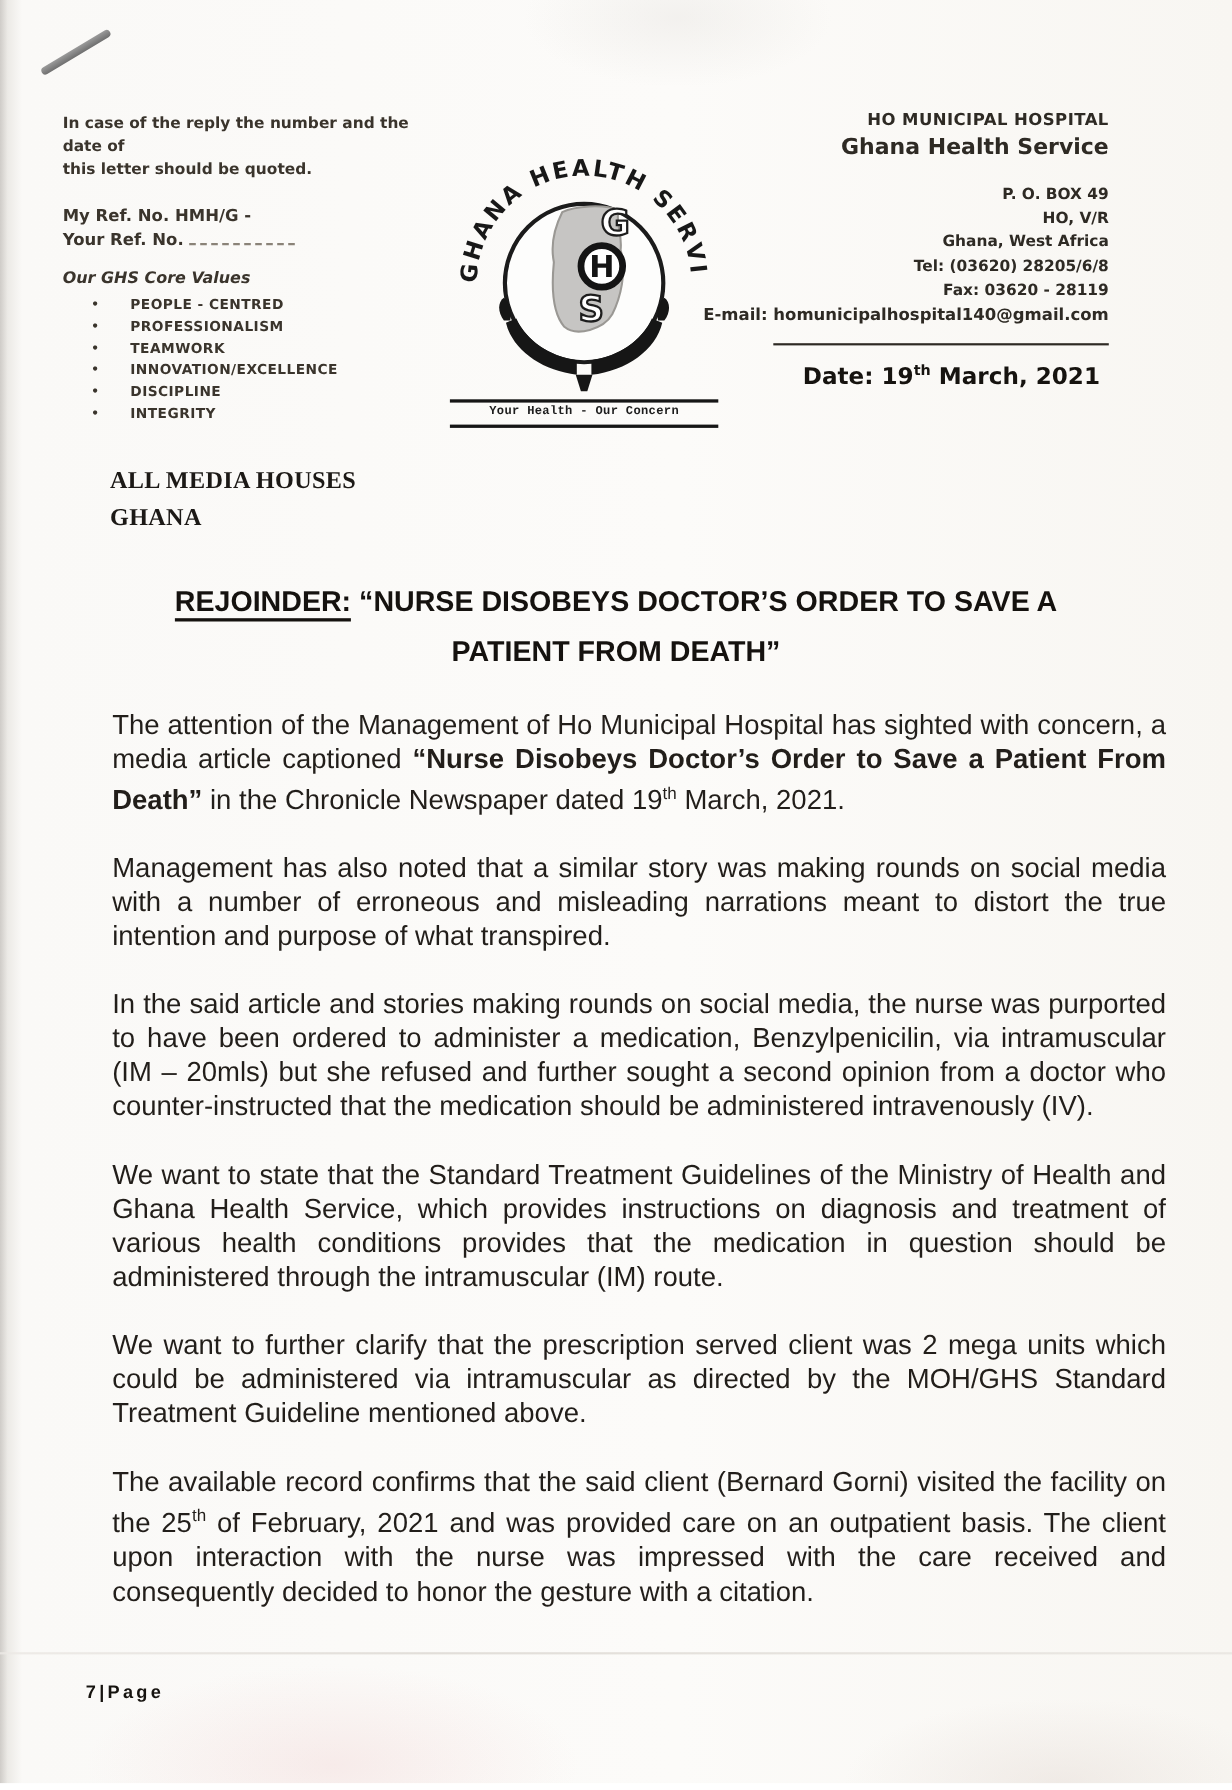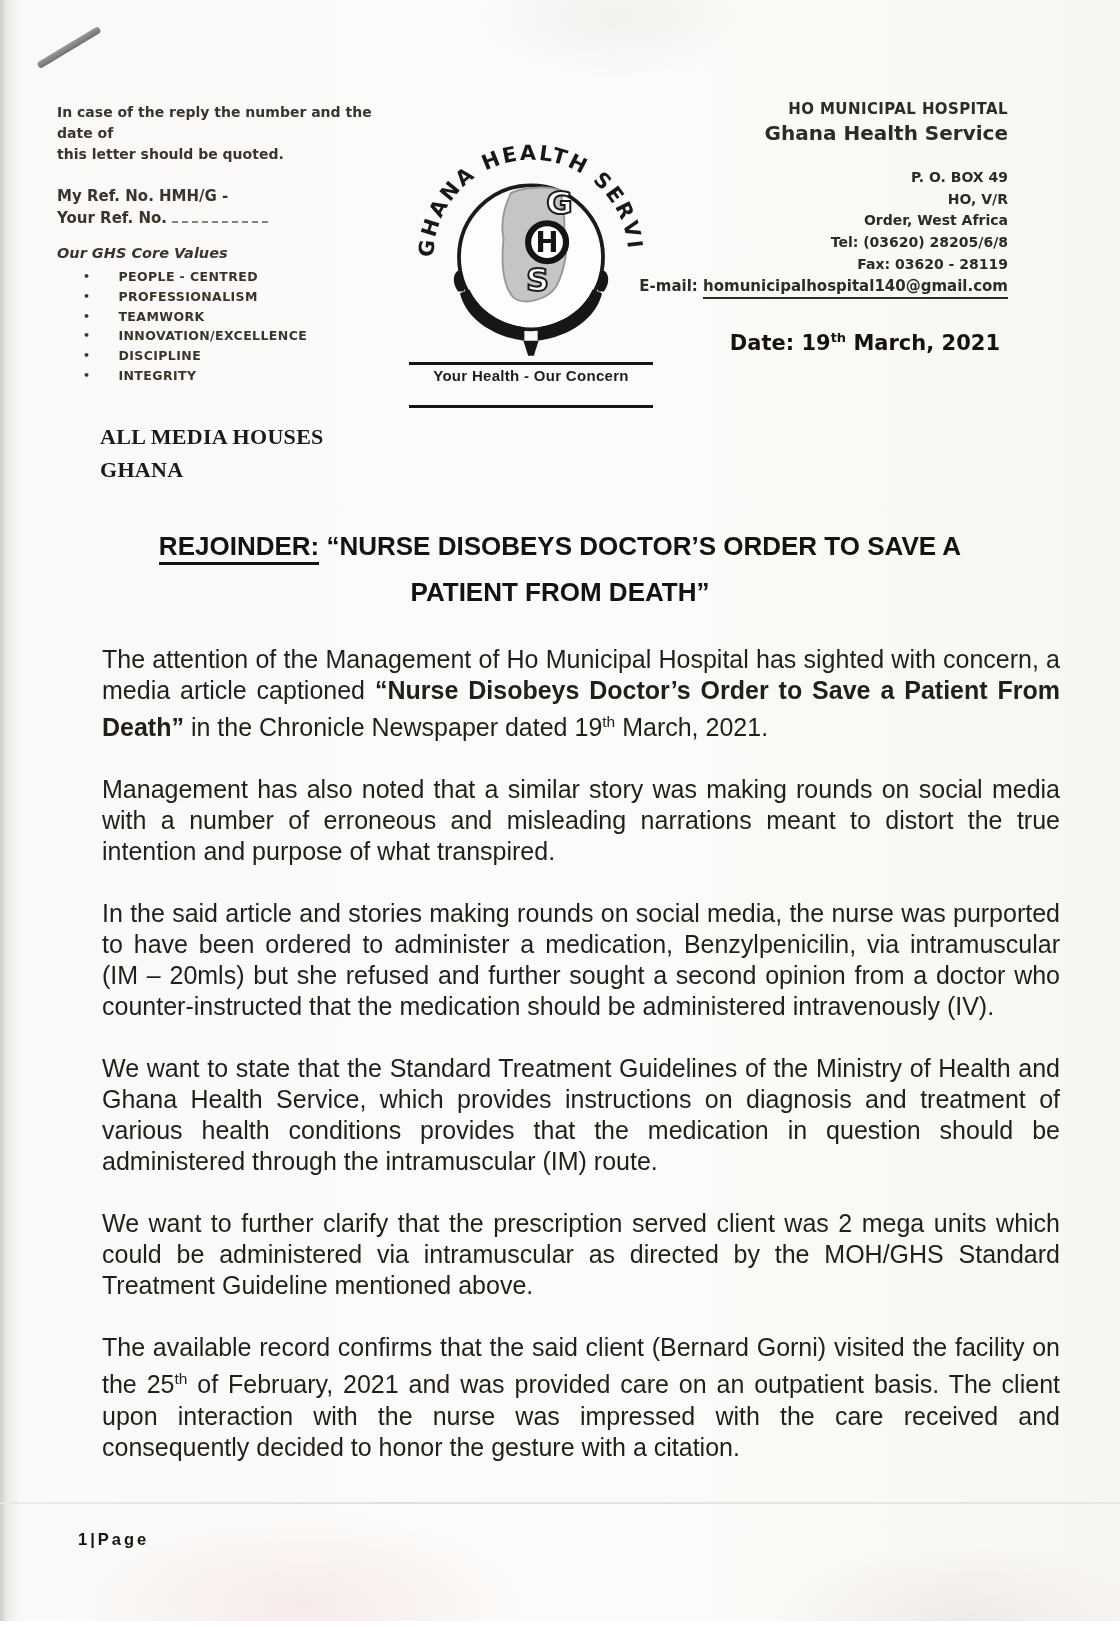--- a/index.html
+++ b/index.html
@@ -36,32 +36,32 @@
   
   .logo-block { position:absolute; left:398px; top:98px; width:266px; text-align:center; }
   .logo-arc-text { font-family:"DejaVu Sans", sans-serif; font-weight:bold;
     font-size:22px; letter-spacing:2.5px; fill:#181818; }
   .logo-letter-outline { font-family:"DejaVu Sans", sans-serif; font-weight:bold;
     font-size:34px; fill:#ffffff; stroke:#1d1d1d; stroke-width:2.2px; }
   .logo-letter-solid { font-family:"DejaVu Sans", sans-serif; font-weight:bold;
     font-size:29px; fill:#141414; }
   .tagline { display:inline-block; margin-top:2px; min-width:228px;
     border-top:3px solid #161616; border-bottom:3px solid #161616;
-    padding:2px 8px 21px; font-family:Liberation Sans, sans-serif; font-weight:bold;
-    font-size:15px; color:#1d1d1d; letter-spacing:0.3px; }
+    padding:2px 8px 6px; font-family:Liberation Mono, monospace; font-weight:bold;
+    font-size:11px; color:#1d1d1d; letter-spacing:0.3px; }
 
   
   .addr-block { position:absolute; right:112px; top:100px; width:440px; text-align:right;
     font-family:"DejaVu Sans", sans-serif; font-weight:bold; color:#2e2a24; }
   .addr-hospital { font-size:15px; letter-spacing:0.4px; }
   .addr-service  { font-size:20px; margin-top:3px; }
   .addr-lines { margin-top:22px; }
   .addr-line { font-size:14px; line-height:1.55; }
   .addr-email { font-size:15px; margin-top:2px; }
-  .addr-email .email { border-bottom:2px solid #2e2a24; padding-bottom:2px; }
+  .addr-email .email { border-bottom:2px solid #2e2a24; padding-bottom:17px; }
 
   .date-line { position:absolute; right:120px; top:330px;
     font-family:"DejaVu Sans", sans-serif; font-weight:bold; font-size:21px; color:#16130f;margin-left:10px; }
 
   
   .recipient { position:absolute; left:100px; top:420px;
     font-family:Liberation Serif, serif; font-weight:bold; font-size:22px;
     line-height:1.5; letter-spacing:0.3px; color:#1c1916; }
 
   
@@ -143,21 +143,21 @@
     </svg>
     <div><span class="tagline">Your Health - Our Concern</span></div>
   </div>
 
   <div class="addr-block">
     <div class="addr-hospital">HO MUNICIPAL HOSPITAL</div>
     <div class="addr-service">Ghana Health Service</div>
     <div class="addr-lines">
       <div class="addr-line">P. O. BOX 49</div>
       <div class="addr-line">HO, V/R</div>
-      <div class="addr-line">Order, West Africa</div>
+      <div class="addr-line">Ghana, West Africa</div>
       <div class="addr-line">Tel: (03620) 28205/6/8</div>
       <div class="addr-line">Fax: 03620 - 28119</div>
     </div>
     <div class="addr-email"><span>E-mail: </span><span class="email">homunicipalhospital140@gmail.com</span></div>
   </div>
 
   <div class="date-line"><span>Date: 19</span><sup>th</sup><span> March, 2021</span></div>
 
   <div class="recipient">
     <div>ALL MEDIA HOUSES</div>
@@ -169,15 +169,15 @@
   <div class="body-col">
     <p><span>The attention of the Management of Ho Municipal Hospital has sighted with concern, a media article captioned </span><span class="seg-bold">“Nurse Disobeys Doctor’s Order to Save a Patient From Death”</span><span> in the Chronicle Newspaper dated 19</span><sup>th</sup><span> March, 2021.</span></p>
     <p><span>Management has also noted that a similar story was making rounds on social media with a number of erroneous and misleading narrations meant to distort the true intention and purpose of what transpired.</span></p>
     <p><span>In the said article and stories making rounds on social media, the nurse was purported to have been ordered to administer a medication, Benzylpenicilin, via intramuscular (IM – 20mls) but she refused and further sought a second opinion from a doctor who counter-instructed that the medication should be administered intravenously (IV).</span></p>
     <p><span>We want to state that the Standard Treatment Guidelines of the Ministry of Health and Ghana Health Service, which provides instructions on diagnosis and treatment of various health conditions provides that the medication in question should be administered through the intramuscular (IM) route.</span></p>
     <p><span>We want to further clarify that the prescription served client was 2 mega units which could be administered via intramuscular as directed by the MOH/GHS Standard Treatment Guideline mentioned above.</span></p>
     <p><span>The available record confirms that the said client (Bernard Gorni) visited the facility on the 25</span><sup>th</sup><span> of February, 2021 and was provided care on an outpatient basis. The client upon interaction with the nurse was impressed with the care received and consequently decided to honor the gesture with a citation.</span></p>
   </div>
 
   <div class="footer-rule"></div>
-  <div class="page-num">1|Page</div>
+  <div class="page-num">7|Page</div>
 
 </div>
 
 </body></html>

